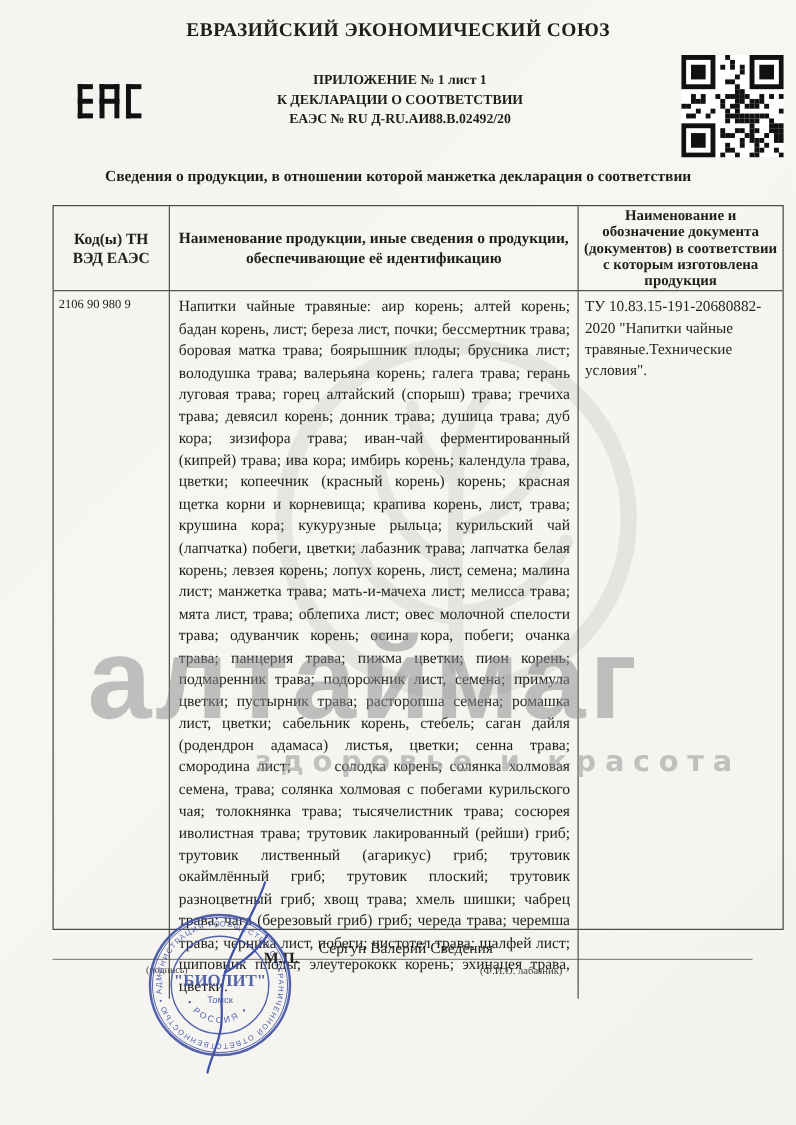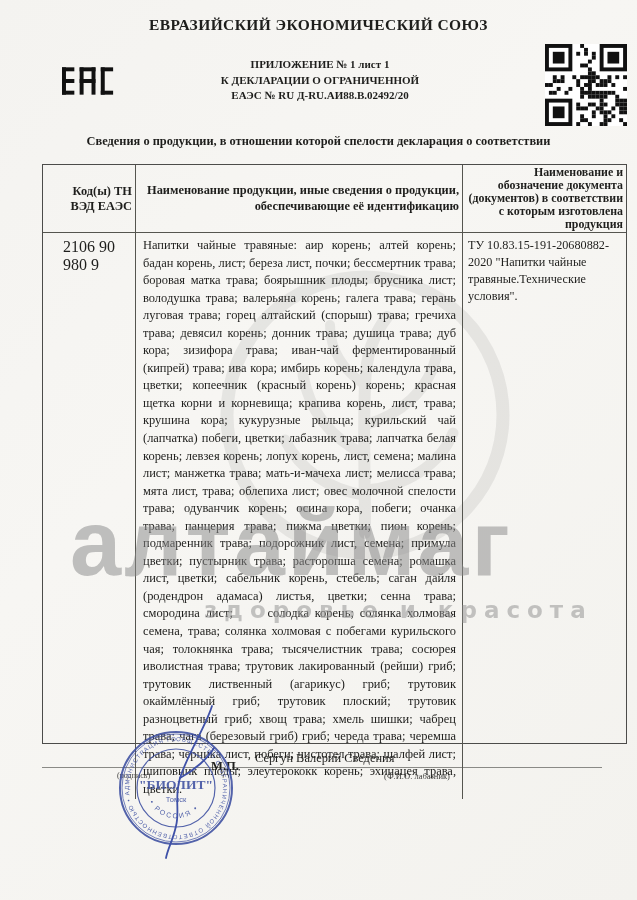--- a/index.html
+++ b/index.html
@@ -14,25 +14,25 @@
   .appendix{left:120px;top:57px;width:400px;font-weight:bold;font-size:11px;line-height:15.5px;}
   .eac-logo{left:62px;top:48px;width:52px;height:66px;}
   .qr{left:545px;top:44px;width:82px;height:82px;}
   .section-title{left:0;top:134px;width:100%;font-weight:bold;font-size:12.4px;}
   .doc-table{
     left:42px;top:164px;width:583px;height:578px;
     display:grid;grid-template-columns:93px 327px 1fr;grid-template-rows:68px 1fr;
     border:1.4px solid #4c4c4a;z-index:1;
   }
   .cell{border-right:1px solid #55554f;border-bottom:0;box-sizing:border-box;}
-  .hcell{border-bottom:1px solid #55554f;font-weight:bold;display:flex;align-items:center;justify-content:center;text-align:right;padding:2px 3px;}
+  .hcell{border-bottom:1px solid #55554f;font-weight:bold;display:flex;align-items:center;justify-content:center;text-align:center;padding:2px 3px;}
   .h1{font-size:12.4px;line-height:15px;}
   .h2{font-size:12.4px;line-height:15.5px;}
   .h3{font-size:11.9px;line-height:13.2px;border-right:0;}
-  .b1{font-size:16px;padding:5px 2px 0 4px;margin-left:16px;}
+  .b1{font-size:10px;padding:5px 2px 0 4px;}
   .b2{font-size:12.45px;line-height:17.55px;text-align:justify;padding:4px 6px 0 7px;}
   .b3{font-size:12.2px;line-height:17px;padding:4px 3px 0 5px;border-right:0;}
   .sig-mp{left:211px;top:759px;font-weight:bold;font-size:12.6px;z-index:2;}
   .sig-name{left:255px;top:751px;font-size:12.4px;z-index:2;}
   .sig-line1{left:42px;top:752px;width:183px;height:15px;border-bottom:1px solid #8a8a86;}
   .sig-line2{left:232px;top:752px;width:370px;height:15px;border-bottom:1px solid #8a8a86;}
   .sig-cap1{left:42px;top:771px;width:183px;font-size:8px;color:#3a3a38;text-align:center;}
   .sig-cap2{left:232px;top:771px;width:370px;font-size:8.5px;color:#3a3a38;text-align:center;}
   .wm-layer{pointer-events:none;z-index:3;}
   .wm-brand{
@@ -70,21 +70,21 @@
 
         <rect x="88" y="0" width="9" height="62"></rect>
         <rect x="88" y="0" width="28" height="9"></rect>
         <rect x="88" y="53" width="28" height="9"></rect>
       </g>
     </svg>
   </div>
 
   <div class="abs ctr appendix">
     <div>ПРИЛОЖЕНИЕ № 1 лист 1</div>
-    <div>К ДЕКЛАРАЦИИ О ОГРАНИЧЕННОЙ</div>
+    <div>К ДЕКЛАРАЦИИ О СООТВЕТСТВИИ</div>
     <div>ЕАЭС № RU Д-RU.АИ88.В.02492/20</div>
   </div>
 
   <div class="abs qr">
     <svg id="qrsvg" viewBox="0 0 84 84" width="82" height="82" aria-hidden="true">
       <rect x="0" y="0" width="84" height="84" fill="#fff"></rect>
       <g id="qrgrid" fill="#111">
           <rect x="36" y="0" width="4" height="4"></rect>
           <rect x="40" y="4" width="4" height="4"></rect>
           <rect x="32" y="8" width="4" height="4"></rect>
@@ -196,21 +196,21 @@
           <rect x="56" y="0" width="28" height="28" fill="#111"></rect>
           <rect x="60" y="4" width="20" height="20" fill="#fff"></rect>
           <rect x="64" y="8" width="12" height="12" fill="#111"></rect>
           <rect x="0" y="56" width="28" height="28" fill="#111"></rect>
           <rect x="4" y="60" width="20" height="20" fill="#fff"></rect>
           <rect x="8" y="64" width="12" height="12" fill="#111"></rect>
         </g>
     </svg>
   </div>
 
-  <div class="abs ctr section-title">Сведения о продукции, в отношении которой спелости декларация о соответствии</div>
+  <div class="abs ctr section-title">Сведения о продукции, в отношении которой манжетка декларация о соответствии</div>
 
   <div class="abs doc-table">
     <div class="cell hcell h1">Код(ы) ТН ВЭД ЕАЭС</div>
     <div class="cell hcell h2">Наименование продукции, иные сведения о продукции, обеспечивающие её идентификацию</div>
     <div class="cell hcell h3">Наименование и обозначение документа (документов) в соответствии с которым изготовлена продукция</div>
     <div class="cell b1">2106 90 980 9</div>
     <div class="cell b2">Напитки чайные травяные: аир корень; алтей корень; бадан корень, лист; береза лист, почки; бессмертник трава; боровая матка трава; боярышник плоды; брусника лист; володушка трава; валерьяна корень; галега трава; герань луговая трава; горец алтайский (спорыш) трава; гречиха трава; девясил корень; донник трава; душица трава; дуб кора; зизифора трава; иван-чай ферментированный (кипрей) трава; ива кора; имбирь корень; календула трава, цветки; копеечник (красный корень) корень; красная щетка корни и корневища; крапива корень, лист, трава; крушина кора; кукурузные рыльца; курильский чай (лапчатка) побеги, цветки; лабазник трава; лапчатка белая корень; левзея корень; лопух корень, лист, семена; малина лист; манжетка трава; мать-и-мачеха лист; мелисса трава; мята лист, трава; облепиха лист; овес молочной спелости трава; одуванчик корень; осина кора, побеги; очанка трава; панцерия трава; пижма цветки; пион корень; подмаренник трава; подорожник лист, семена; примула цветки; пустырник трава; расторопша семена; ромашка лист, цветки; сабельник корень, стебель; саган дайля (родендрон адамаса) листья, цветки; сенна трава; смородина лист;&nbsp;&nbsp;&nbsp;&nbsp;&nbsp; солодка корень; солянка холмовая семена, трава; солянка холмовая с побегами курильского чая; толокнянка трава; тысячелистник трава; сосюрея иволистная трава; трутовик лакированный (рейши) гриб; трутовик лиственный (агарикус) гриб; трутовик окаймлённый гриб; трутовик плоский; трутовик разноцветный гриб; хвощ трава; хмель шишки; чабрец трава; чага (березовый гриб) гриб; череда трава; черемша трава; черника лист, побеги; чистотел трава; шалфей лист; шиповник плоды; элеутерококк корень; эхинацея трава, цветки.</div>
     <div class="cell b3">ТУ 10.83.15-191-20680882-2020 "Напитки чайные травяные.Технические условия".</div>
   </div>
 

